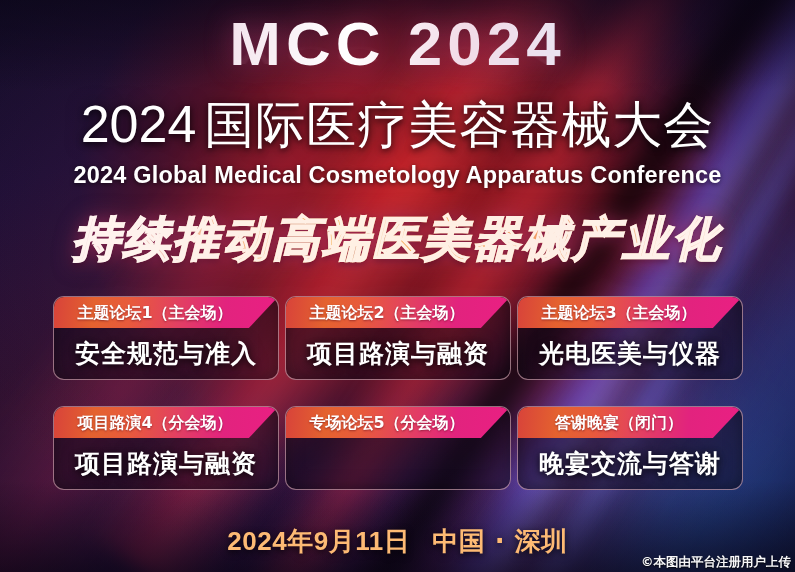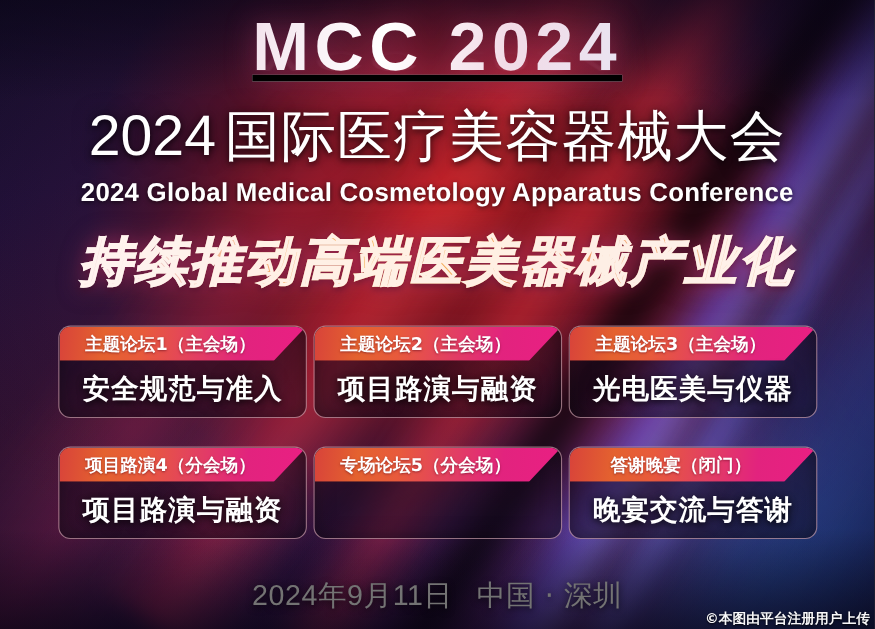--- a/index.html
+++ b/index.html
@@ -102,21 +102,20 @@
   }
 
   
   .mcc-wrap {
     position: absolute;
     top: 8px;
     left: 0;
     width: 795px;
     text-align: center;
     height: 96px;
-    text-decoration: underline;
   }
   .mcc {
     font-family: "Liberation Sans", "DejaVu Sans", sans-serif;
     font-weight: bold;
     font-size: 62px;
     letter-spacing: 5px;
     line-height: 72px;
     background: linear-gradient(102deg,
         #f7d9e6 0%,
         #e879ae 14%,
@@ -302,24 +301,24 @@
   }
 
   
   .footer {
     position: absolute;
     top: 524px;
     left: 0;
     width: 795px;
     text-align: center;
     font-family: "DejaVu Sans", "Liberation Sans", sans-serif;
-    font-weight: normal;
+    font-weight: bold;
     font-size: 26px;
     line-height: 34px;
-    color: #737373;
+    color: #fdba74;
     letter-spacing: 0.5px;
     white-space: nowrap;
     text-shadow: 0 2px 7px rgba(0,0,0,0.8);
   }
   .footer .date {
     font-family: "Liberation Sans", "DejaVu Sans", sans-serif;
   }
   .footer .sep {
     display: inline-block;
     width: 22px;

